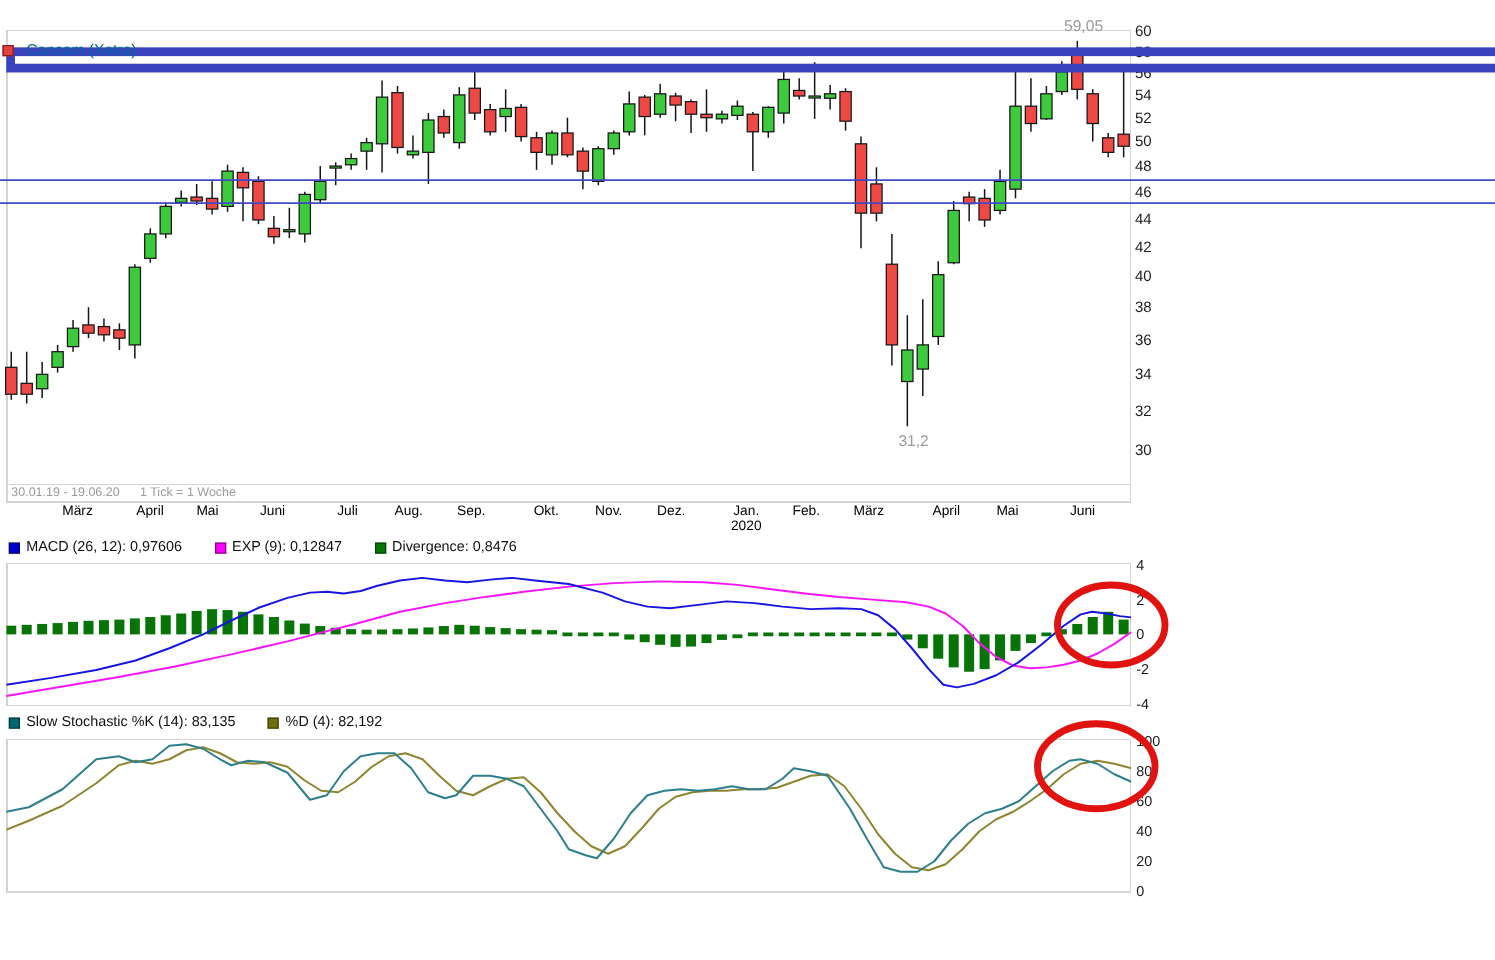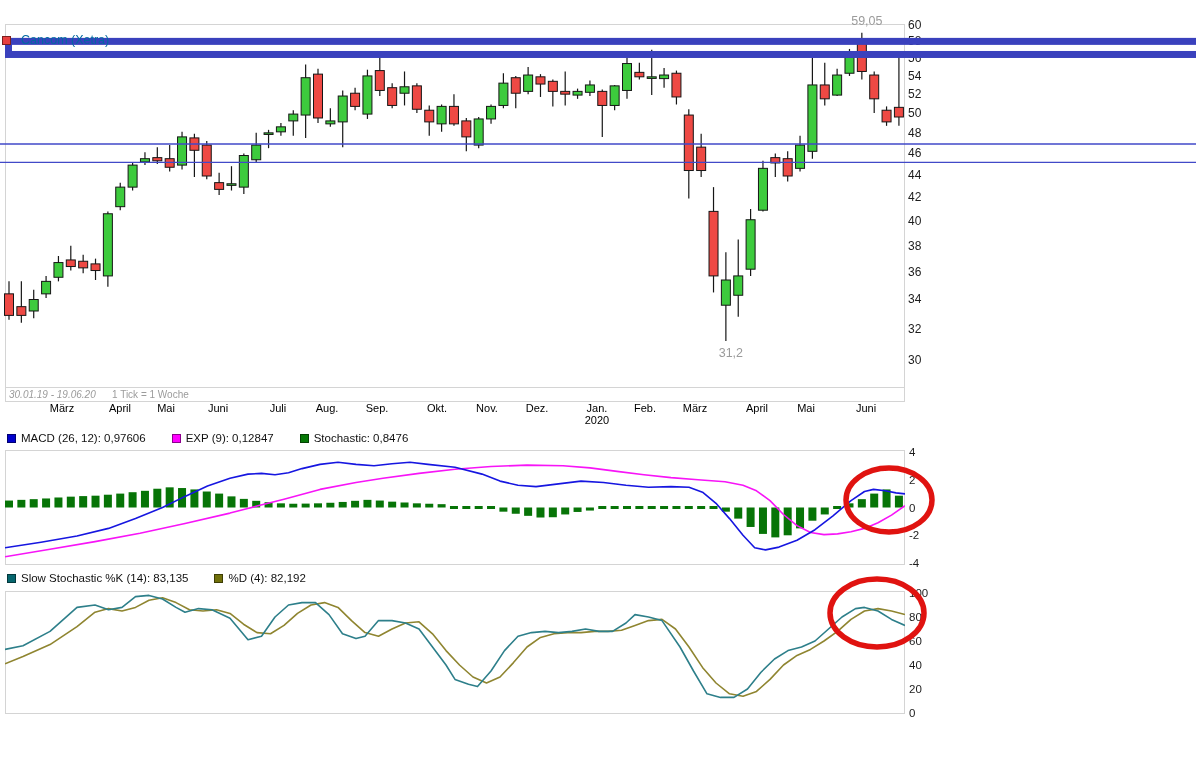--- a/index.html
+++ b/index.html
@@ -26,36 +26,36 @@
   <span class="legend-item">
     <span class="sq" id="sq-macd" style="background: rgb(0, 0, 204);"></span>
     <span>MACD (26, 12): 0,97606</span>
   </span>
   <span class="legend-item">
     <span class="sq" id="sq-exp" style="background: rgb(255, 0, 255);"></span>
     <span>EXP (9): 0,12847</span>
   </span>
   <span class="legend-item">
     <span class="sq" id="sq-div" style="background: rgb(6, 120, 6);"></span>
-    <span>Stochastic: 0,8476</span>
+    <span>Divergence: 0,8476</span>
   </span>
 </div>
 
 <div class="legend-row" style="left:7px;top:572px;">
   <span class="legend-item">
     <span class="sq" id="sq-k" style="background: rgb(6, 102, 110);"></span>
     <span>Slow Stochastic %K (14): 83,135</span>
   </span>
   <span class="legend-item">
     <span class="sq" id="sq-d" style="background: rgb(112, 112, 10);"></span>
     <span>%D (4): 82,192</span>
   </span>
 </div>
 
-<div class="footer-note" style="left:9px;top:389px;font-style:italic;">30.01.19 - 19.06.20</div>
+<div class="footer-note" style="left:9px;top:389px;">30.01.19 - 19.06.20</div>
 <div class="footer-note" style="left:96px;top:389px;margin-left:16px;">1 Tick = 1 Woche</div>
 
 <svg id="chart-svg" width="1196" height="768">
     <defs>
       <clipPath id="mclip">
         <rect x="5" y="450" width="900" height="114"></rect>
       </clipPath>
       <clipPath id="sclip">
         <rect x="5" y="591" width="900" height="122"></rect>
       </clipPath>

